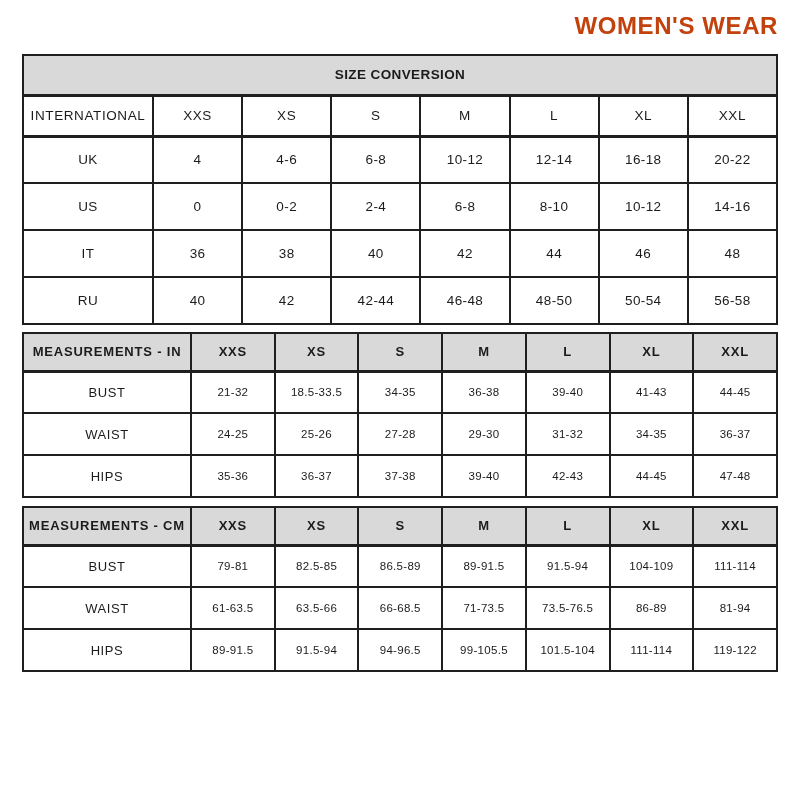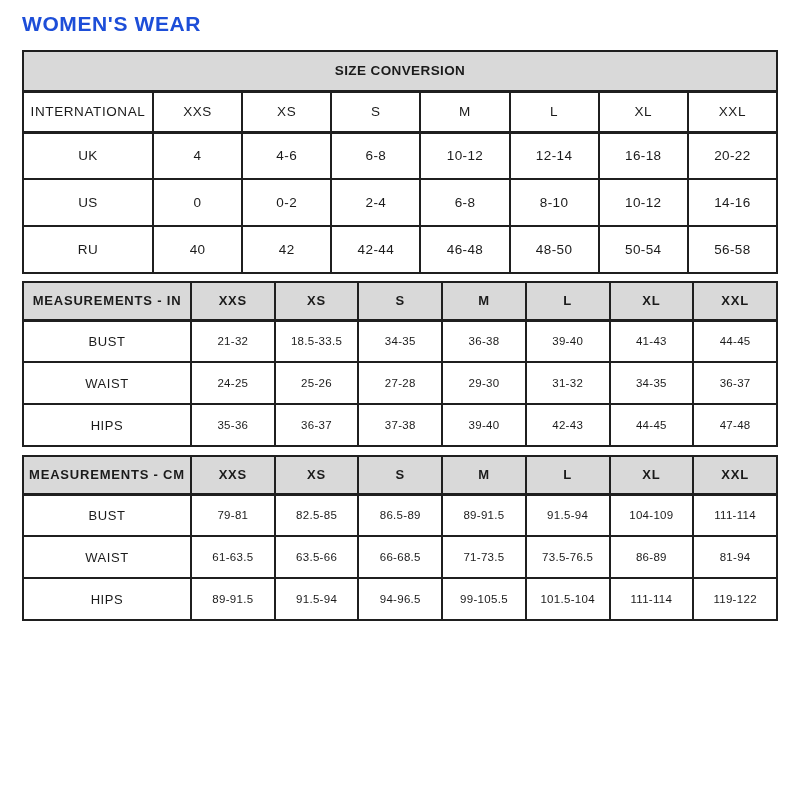--- a/index.html
+++ b/index.html
@@ -11,25 +11,25 @@
   html, body { margin: 0; padding: 0; background: #ffffff; }
   .page {
     width: 800px; height: 800px;
     padding: 12px 22px 0;
     font-family: "Liberation Sans", sans-serif;
     color: var(--text);
     background: #fff;
   }
   .title {
     margin: 0 0 14px;
-    text-align: left;
-    font-size: 21px;
+    text-align: right;
+    font-size: 24px;
     font-weight: 700;
     letter-spacing: 0.6px;
-    color: #1d4ed8;
+    color: #c2410c;
   }
   table {
     width: 100%;
     border-collapse: collapse;
     table-layout: fixed;
   }
   td {
     border: 2px solid var(--border);
     text-align: center;
     vertical-align: middle;
@@ -113,20 +113,30 @@
           <td class="lbl">US</td>
           <td class="val">0</td>
           <td class="val">0-2</td>
           <td class="val">2-4</td>
           <td class="val">6-8</td>
           <td class="val">8-10</td>
           <td class="val">10-12</td>
           <td class="val">14-16</td>
         </tr>
         <tr>
+          <td class="lbl">IT</td>
+          <td class="val">36</td>
+          <td class="val">38</td>
+          <td class="val">40</td>
+          <td class="val">42</td>
+          <td class="val">44</td>
+          <td class="val">46</td>
+          <td class="val">48</td>
+        </tr>
+        <tr>
           <td class="lbl">RU</td>
           <td class="val">40</td>
           <td class="val">42</td>
           <td class="val">42-44</td>
           <td class="val">46-48</td>
           <td class="val">48-50</td>
           <td class="val">50-54</td>
           <td class="val">56-58</td>
         </tr>
       </tbody>

